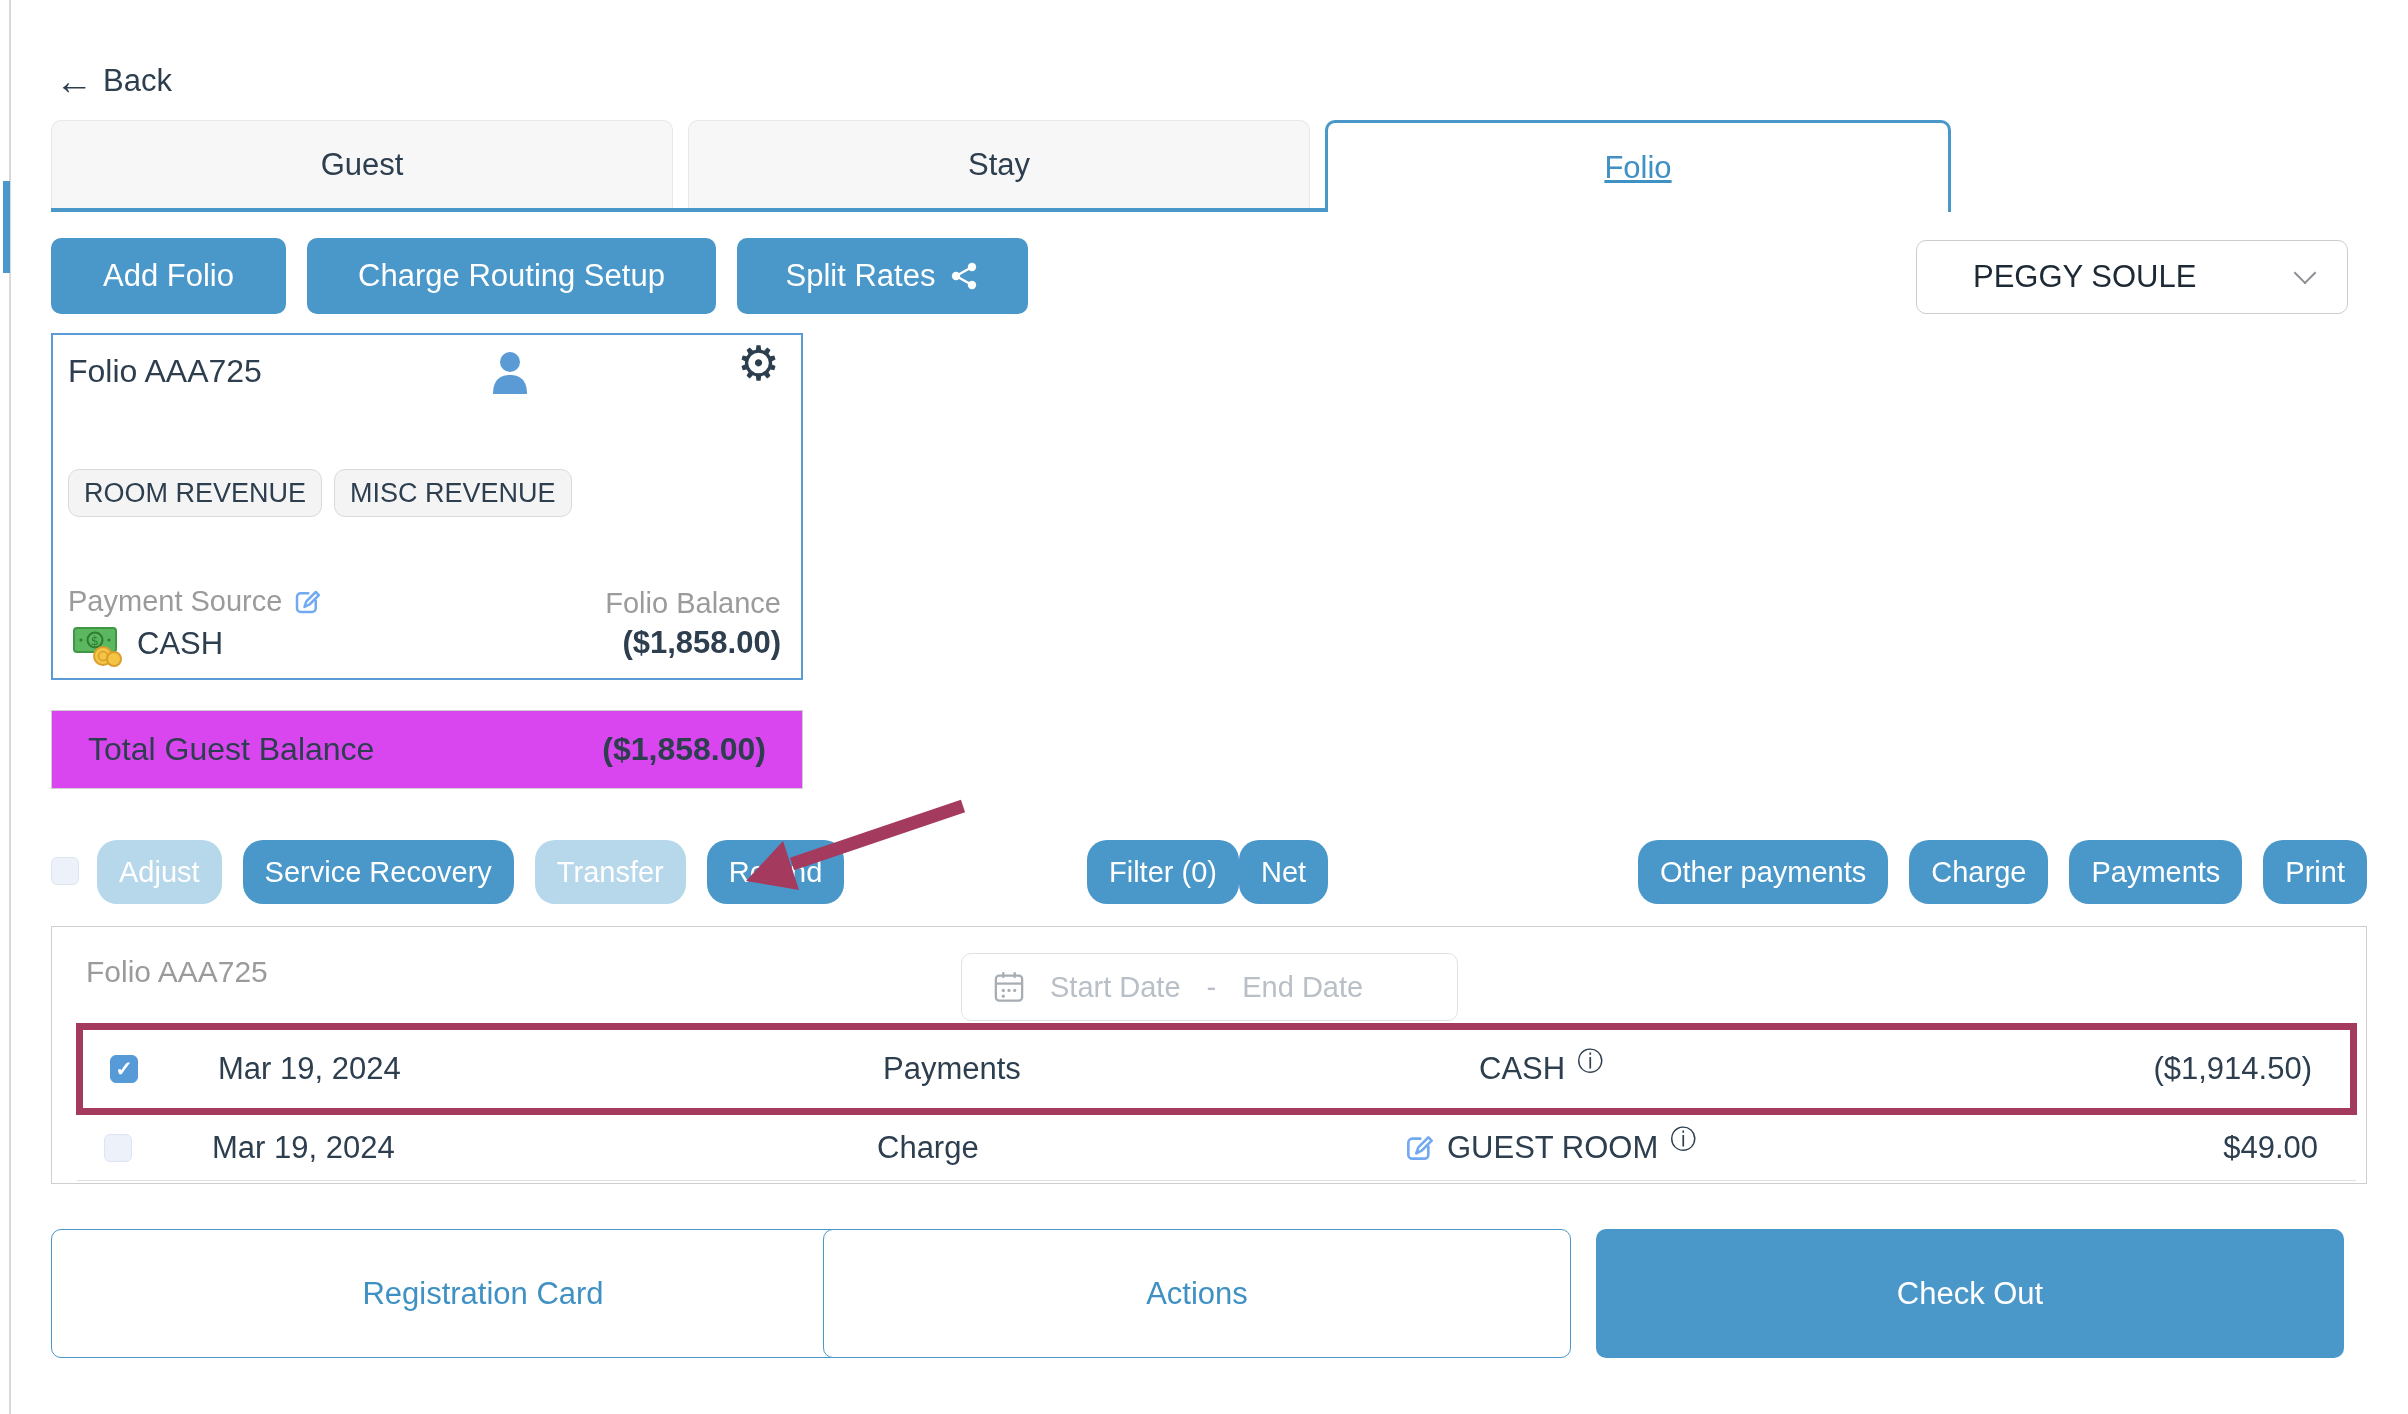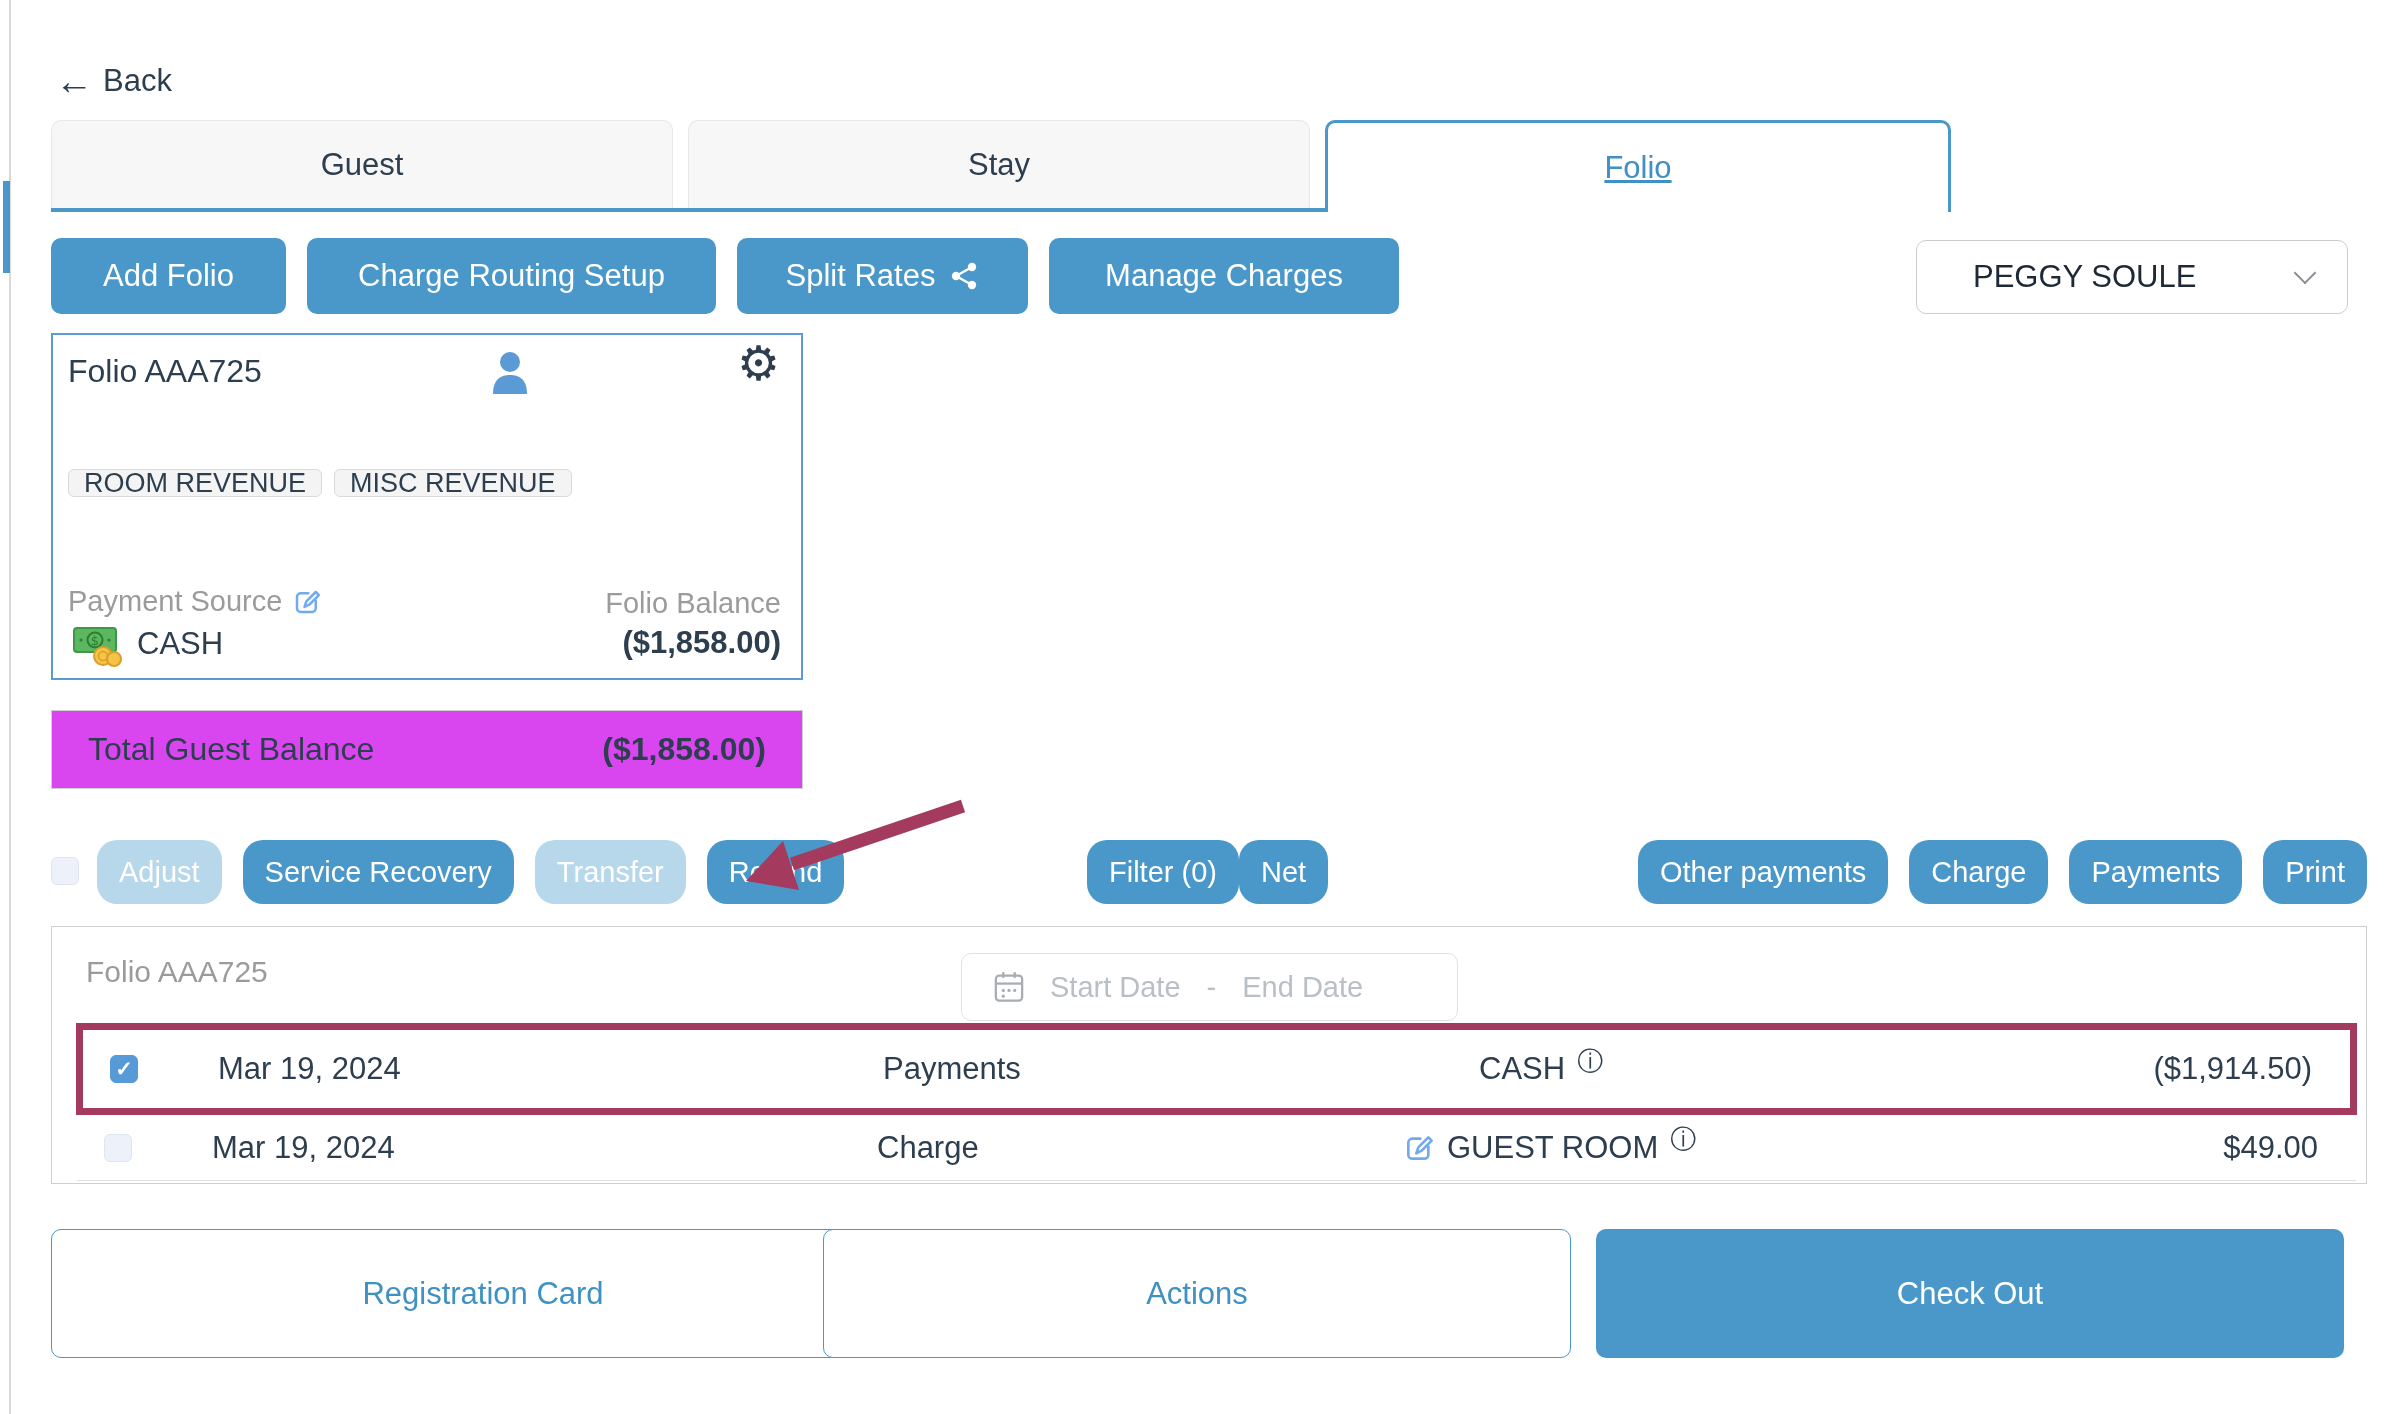--- a/index.html
+++ b/index.html
@@ -50,21 +50,21 @@
   .chev{width:16px;height:16px;border-right:2px solid #8a8f94;border-bottom:2px solid #8a8f94;
         transform:rotate(45deg);margin-top:-8px;}
 
   
   .folio-card{left:51px;top:333px;width:752px;height:347px;border:2px solid var(--card-border);background:#fff;}
   .fc-title{left:15px;top:18px;font-size:32px;}
   .fc-person{left:436px;top:15px;}
   .fc-gear{left:684px;top:4px;font-size:48px;color:var(--dark);line-height:1;cursor:pointer;
            font-family:"DejaVu Sans", sans-serif;}
   .fc-tags{left:15px;top:134px;display:flex;gap:12px;}
-  .tag{background:#f4f4f4;border:1px solid #dadada;border-radius:6px;height:28px;
+  .tag{background:#f4f4f4;border:1px solid #dadada;border-radius:11px;height:48px;
        display:flex;align-items:center;padding:0 15px;font-size:27px;color:var(--dark);}
   .fc-ps-label{left:15px;top:250px;display:flex;align-items:center;gap:10px;font-size:29px;color:var(--muted);}
   .fc-cash{left:20px;top:286px;display:flex;align-items:center;gap:14px;font-size:31px;color:var(--dark);}
   .fc-bal-label{right:20px;top:252px;font-size:29px;color:var(--muted);}
   .fc-bal-val{right:20px;top:290px;font-size:31px;font-weight:bold;}
 
   
   .total-bar{left:51px;top:710px;width:752px;height:79px;background:#d946ef;border:1px solid #cfcfcf;
     display:flex;align-items:center;justify-content:space-between;padding:0 36px;}
   .total-bar .lbl{font-size:32px;}
@@ -144,23 +144,20 @@
   <button class="btn bt-split">
     <span>Split Rates</span>
     <svg width="30" height="30" viewBox="0 0 30 30">
       <circle cx="23" cy="6" r="4.2" fill="#fff"></circle>
         <circle cx="7" cy="15" r="4.2" fill="#fff"></circle>
         <circle cx="23" cy="24" r="4.2" fill="#fff"></circle>
       <line x1="7" y1="15" x2="23" y2="6" stroke="#fff" stroke-width="2.4"></line>
       <line x1="7" y1="15" x2="23" y2="24" stroke="#fff" stroke-width="2.4"></line>
     </svg>
   </button>
-  <button class="btn bt-manage">
-      <span>Manage Charges</span>
-    </button>
 </div>
 
 <div class="abs guest-select">
   <span class="val">PEGGY SOULE</span>
   <span class="chev"></span>
 </div>
 
 <div class="abs folio-card">
   <div class="abs fc-title">Folio AAA725</div>
   <div class="abs fc-person">

